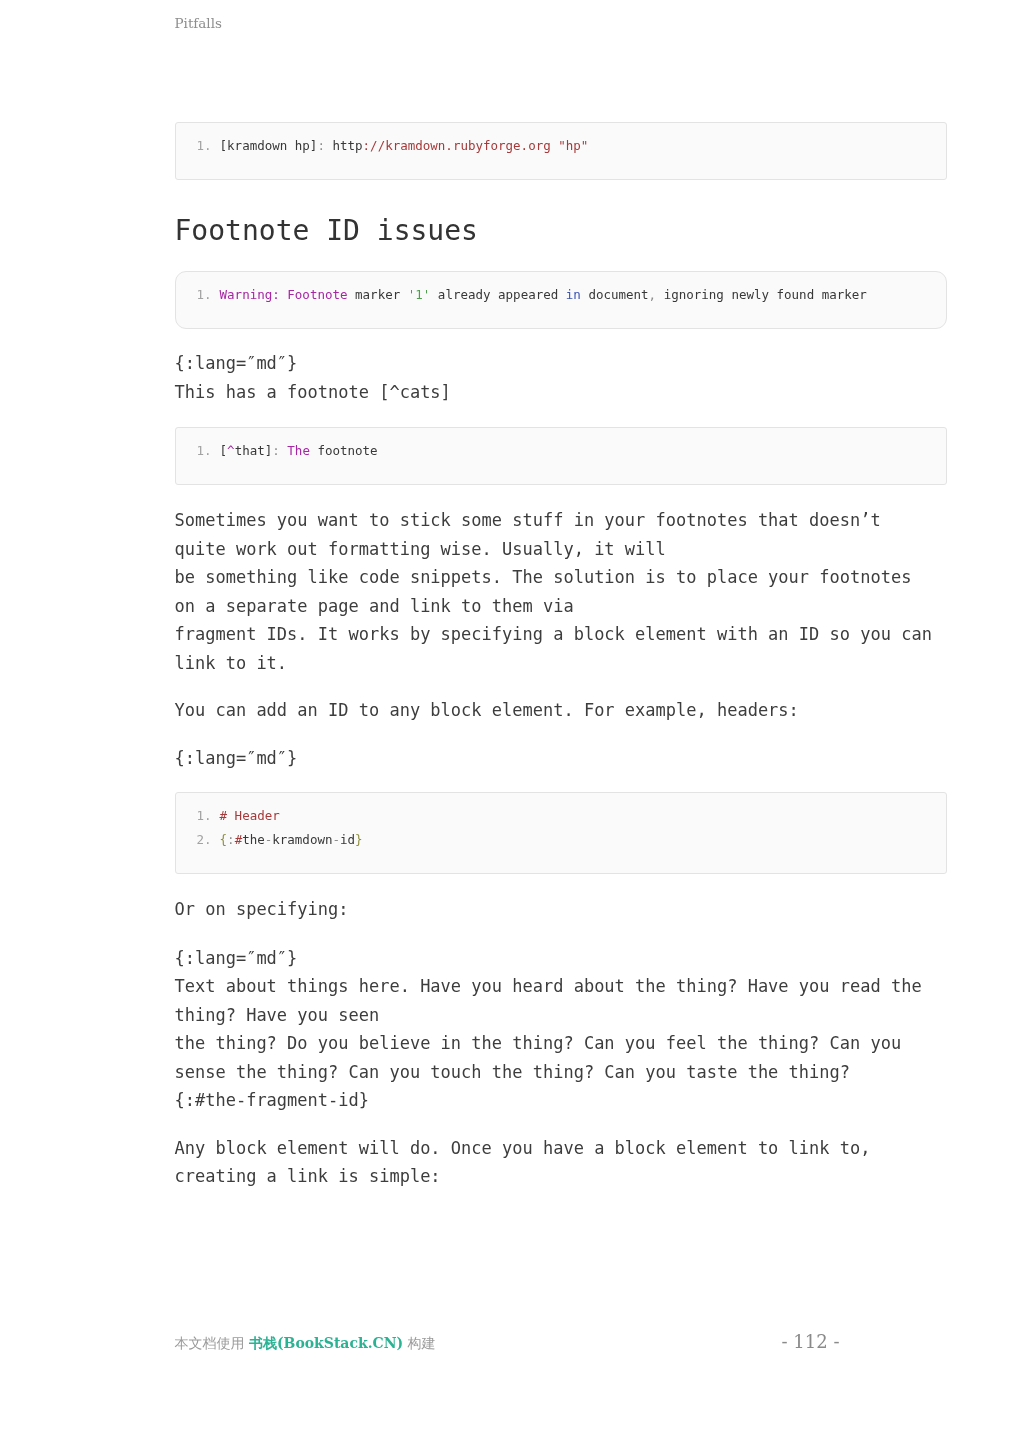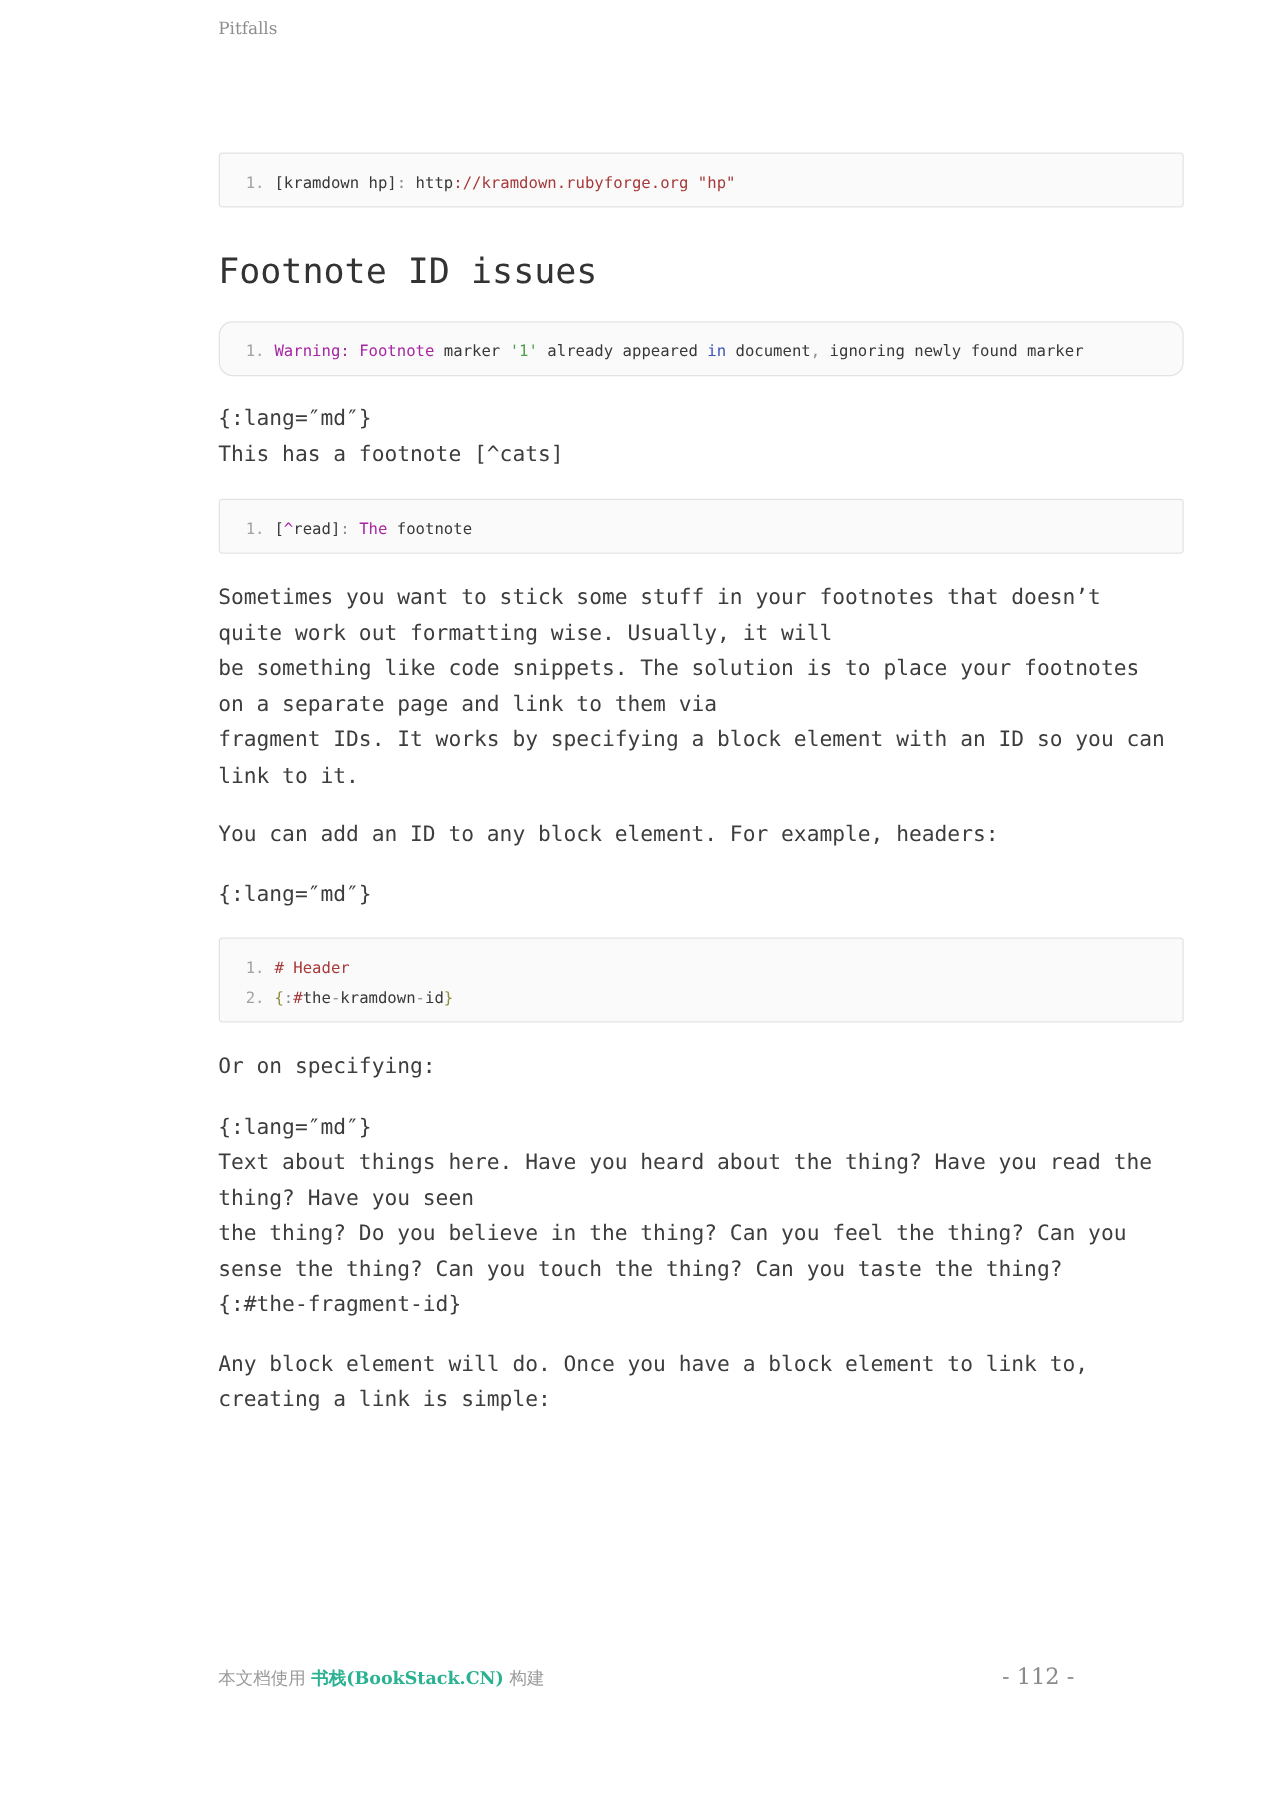--- a/index.html
+++ b/index.html
@@ -17,21 +17,21 @@
     font-size:13.5px; color:#8e8e8e;
   }
   .content {
     position:absolute; left:123px; top:122px; width:772px;
   }
   
   .code-block {
     background:#fafafa;
     border:1px solid #e3e3e3;
     border-radius:3px;
-    padding:11px 18px 7px 21px;
+    padding:11px 18px 21px 21px;
     font-family:"DejaVu Sans Mono", monospace;
     font-size:12.5px;
     line-height:24px;
   }
   .code-line { white-space:pre; }
   .ln { color:#a2a2a2; margin-right:8px; }
   .tk-dark   { color:#383838; }
   .tk-gray   { color:#8d8d8d; }
   .tk-red    { color:#a63a3a; }
   .tk-purple { color:#a626a4; }
@@ -58,21 +58,21 @@
   .mt0  { margin-top:0; }
   .mt19 { margin-top:19px; }
   .mt20 { margin-top:20px; }
   .mt21 { margin-top:21px; }
   .mt22 { margin-top:22px; }
   .mt23 { margin-top:23px;border-radius:11px; }
   .mt34 { margin-top:34px; }
   .mt35 { margin-top:35px; }
   
   .footer {
-    position:absolute; left:123px; right:108px; top:1331px;
+    position:absolute; left:123px; right:128px; top:1331px;
     display:flex; justify-content:space-between; align-items:baseline;
   }
   .footer-left {
     font-family:"DejaVu Serif", serif;
     font-size:14px; color:#9a9a9a;
   }
   .footer-brand {
     font-weight:700;
     text-decoration:none;
   }
@@ -98,21 +98,21 @@
 
     <div class="code-block mt23">
       <div class="code-line"><span class="ln">1.</span><span><span class="tk-purple">Warning:</span><span class="tk-dark"> </span><span class="tk-purple">Footnote</span><span class="tk-dark"> marker </span><span class="tk-green">'1'</span><span class="tk-dark"> already appeared </span><span class="tk-blue">in</span><span class="tk-dark"> document</span><span class="tk-gray">,</span><span class="tk-dark"> ignoring newly found marker</span></span></div>
     </div>
 
 
     <p class="body-text mt20">{:lang=″md″}
 This has a footnote [^cats]</p>
 
     <div class="code-block mt21">
-      <div class="code-line"><span class="ln">1.</span><span><span class="tk-dark">[</span><span class="tk-purple">^</span><span class="tk-dark">read</span><span class="tk-dark">]</span><span class="tk-gray">: </span><span class="tk-purple">The</span><span class="tk-dark"> footnote</span></span></div>
+      <div class="code-line"><span class="ln">1.</span><span><span class="tk-dark">[</span><span class="tk-purple">^</span><span class="tk-dark">that</span><span class="tk-dark">]</span><span class="tk-gray">: </span><span class="tk-purple">The</span><span class="tk-dark"> footnote</span></span></div>
     </div>
 
 
     <p class="body-text mt21">Sometimes you want to stick some stuff in your footnotes that doesn’t
 quite work out formatting wise. Usually, it will
 be something like code snippets. The solution is to place your footnotes
 on a separate page and link to them via
 fragment IDs. It works by specifying a block element with an ID so you can
 link to it.</p>
 

